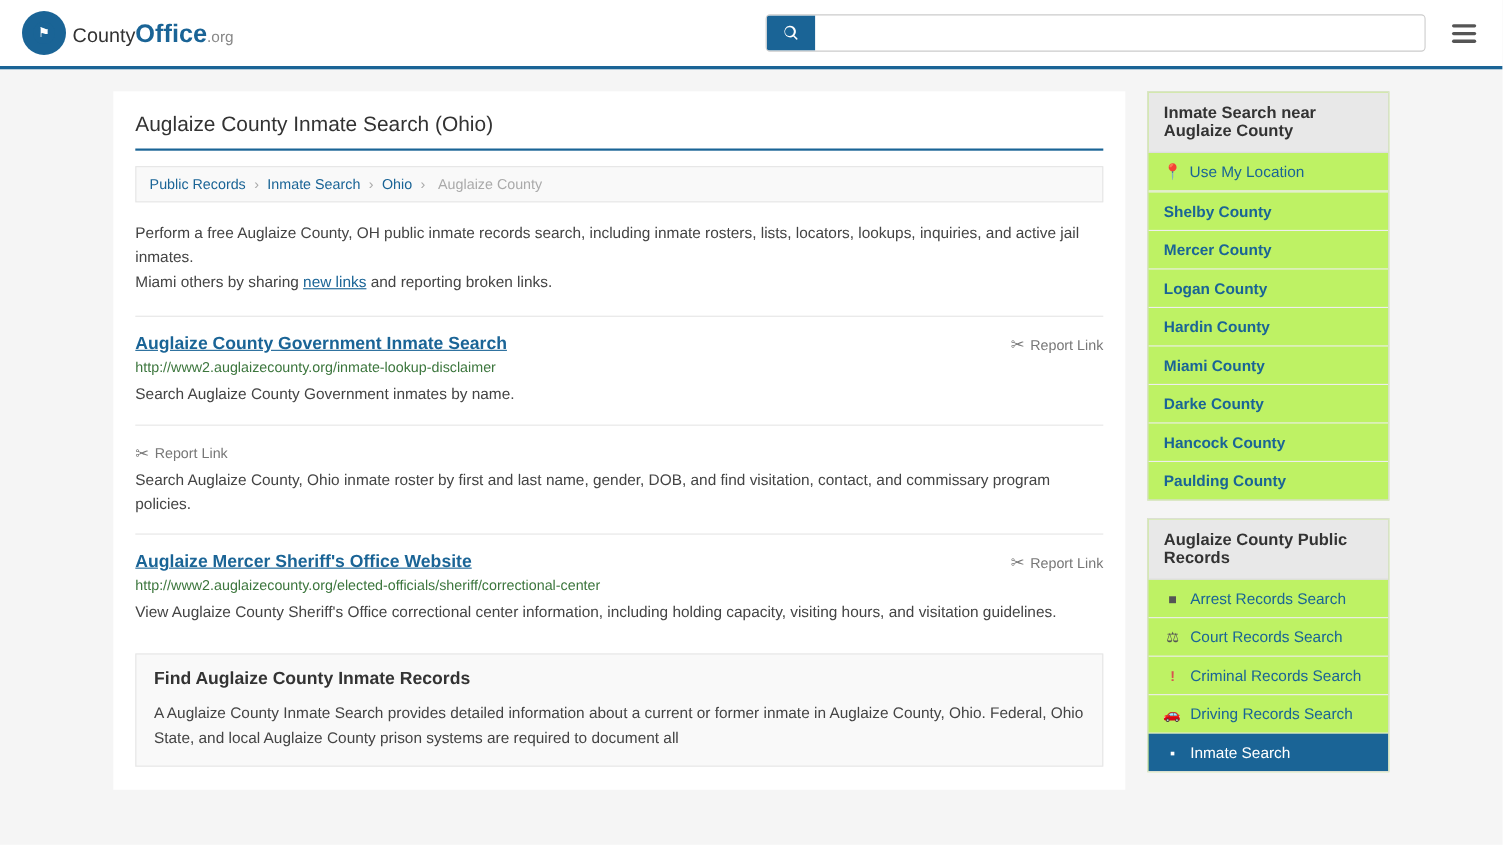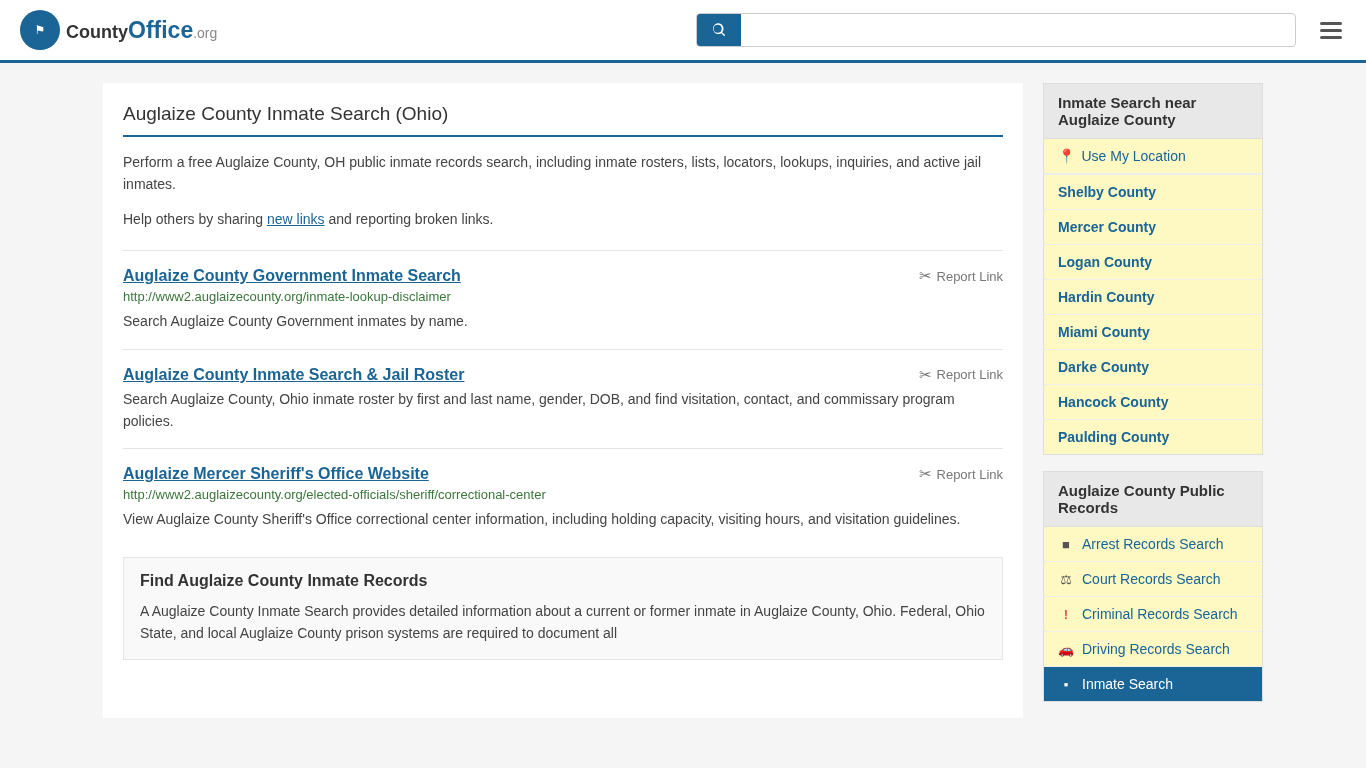--- a/index.html
+++ b/index.html
@@ -99,21 +99,21 @@
       font-size: 13px;
       color: #777;
       margin-bottom: 16px;
       background: #f9f9f9;
       padding: 8px 12px;
       border: 1px solid #e5e5e5;
     }
     #breadcrumb a { color: #1a6496; text-decoration: none; }
     #breadcrumb span { margin: 0 4px; color: #aaa; }
 
-    #description-1 { font-size: 14px; color: #444; margin-bottom: 12px; line-height: 1.6; }
+    #description-1 { font-size: 14px; color: #444; line-height: 1.6; }
     #description-2 { font-size: 14px; color: #444; margin-bottom: 12px; line-height: 1.6; }
     #description-3 { font-size: 14px; color: #444; margin-bottom: 20px; line-height: 1.6; }
     #description-3 a { color: #1a6496; text-align: center; }
 
     
     .result-item {
       border-top: 1px solid #e5e5e5;
       padding: 16px 0;
     }
     .result-header {
@@ -158,21 +158,21 @@
     }
     #find-desc { font-size: 14px; color: #444; line-height: 1.6; }
 
     
     #sidebar {
       width: 220px;
       flex-shrink: 0;
     }
 
     .sidebar-section {
-      background: #fef9c3;
+      background: #bef264;
       margin-bottom: 16px;
       border: 1px solid #ddd;
       overflow: hidden;
     }
     .sidebar-section-header {
       background: #e8e8e8;
       padding: 10px 14px;
       font-size: 15px;
       font-weight: bold;
       color: #333;
@@ -243,21 +243,21 @@
 
 <header id="header">
   <div id="logo-area">
     <div id="logo-icon">
       <svg width="24" height="24" viewBox="0 0 24 24" fill="white">
         <circle cx="12" cy="12" r="10" fill="#1a6496"></circle>
         <text x="12" y="16" text-anchor="middle" font-size="12" fill="white">⚑</text>
       </svg>
     </div>
     <div id="logo-text-area">
-      <span style="font-weight:bold;color:#333;font-size:18px;">County</span><span style="color:#1a6496;font-weight:bold;font-size:23px;">Office</span><span style="color:#888;font-size:14px;">.org</span>
+      <span style="font-weight:normal;color:#333;font-size:18px;">County</span><span style="color:#1a6496;font-weight:bold;font-size:23px;">Office</span><span style="color:#888;font-size:14px;">.org</span>
     </div>
   </div>
 
   <div id="search-bar-wrapper">
     <button id="search-button">
       <svg width="16" height="16" viewBox="0 0 24 24">
         <path d="M10 2a8 8 0 105.293 14.707l4 4a1 1 0 001.414-1.414l-4-4A8 8 0 0010 2zm0 2a6 6 0 110 12A6 6 0 0110 4z"></path>
       </svg>
     </button>
   </div>
@@ -268,43 +268,51 @@
     <span></span>
   </button>
 </header>
 
 <div id="main-container">
 
   <div id="content">
 
     <h1 id="page-title">Auglaize County Inmate Search (Ohio)</h1>
 
+    <div id="breadcrumb">
+      <a href="#">Public Records</a>
+      <span>›</span>
+      <a href="#">Inmate Search</a>
+      <span>›</span>
+      <a href="#">Ohio</a>
+      <span>›</span>
+      <span>Auglaize County</span>
+    </div>
 
     <p id="description-1">Perform a free Auglaize County, OH public inmate records search, including inmate rosters, lists, locators, lookups, inquiries, and active jail inmates.</p>
     <p id="description-3">
-      <span>Help others by sharing </span><a href="#">new links</a><span> and reporting broken links.</span>
+      <span>Miami others by sharing </span><a href="#">new links</a><span> and reporting broken links.</span>
     </p>
 
     <div id="results">
 
       <div class="result-item">
         <div class="result-header">
           <a class="result-title">Auglaize County Government Inmate Search</a>
           <button class="report-link-btn">
             <span style="font-size:15px;">✂</span>
             <span>Report Link</span>
           </button>
         </div>
         <div class="result-url">http://www2.auglaizecounty.org/inmate-lookup-disclaimer</div>
         <div class="result-desc">Search Auglaize County Government inmates by name.</div>
       </div>
 
       <div class="result-item">
         <div class="result-header">
-          <a class="result-title">Auglaize County Inmate Search &amp; Jail Roster</a>
           <button class="report-link-btn">
             <span style="font-size:15px;">✂</span>
             <span>Report Link</span>
           </button>
         </div>
         <div class="result-desc">Search Auglaize County, Ohio inmate roster by first and last name, gender, DOB, and find visitation, contact, and commissary program policies.</div>
       </div>
 
       <div class="result-item">
         <div class="result-header">

